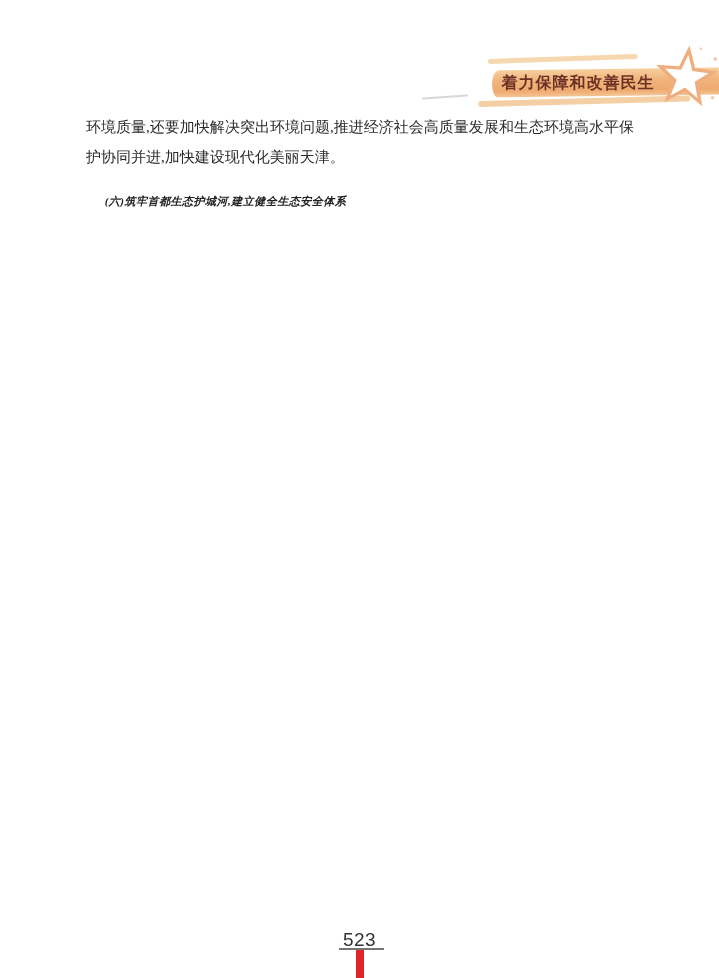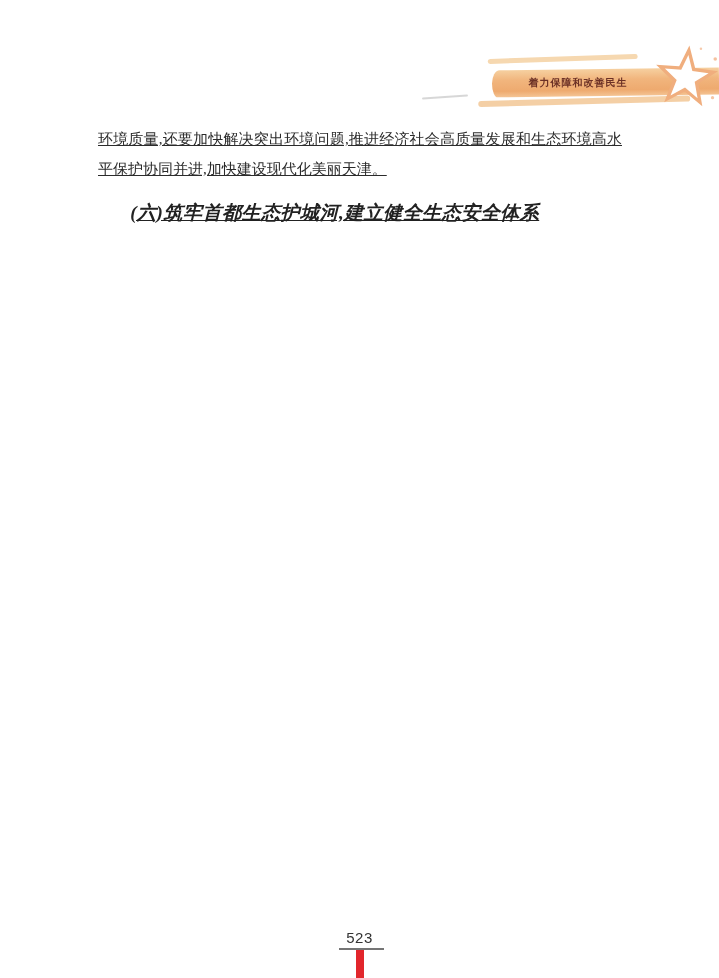--- a/index.html
+++ b/index.html
@@ -52,21 +52,21 @@
     transform: rotate(-0.8deg);
   }
   .banner-title {
     position: absolute;
     left: 492px;
     top: 70px;
     width: 172px;
     height: 26px;
     line-height: 26px;
     text-align: center;
-    font-size: 10px;
+    font-size: 16px;
     font-weight: 700;
     letter-spacing: 1px;
     color: #6c3126;
     z-index: 3;
   }
   .star-wrap {
     position: absolute;
     left: 652px;
     top: 44px;
     width: 68px;
@@ -89,30 +89,29 @@
   .content {
     position: absolute;
     left: 86px;
     top: 112px;
     width: 548px;
     font-size: 15px;
     line-height: 30px;
     text-align: justify;
   }
   .content p, .content h3 {
-    margin: 12px;
+    margin: 0;
     padding: 0;
-    text-decoration: underline;
   }
   .para-cont {
     text-indent: 0;
   }
   .section-heading {
     margin-top: 14px !important;
-    font-size: 19px;
+    font-size: 11px;
     font-weight: 600;
     font-style: italic;
     letter-spacing: 0.5px;
     line-height: 30px;
     text-indent: 1.7em;
     color: #222222;
     text-align: left;
   }
   .para-indent {
     margin-top: 10px !important;
@@ -134,21 +133,21 @@
   }
 
   
   .page-number {
     position: absolute;
     left: 0;
     right: 0;
     top: 929px;
     text-align: center;
     font-family: "Liberation Sans", "DejaVu Sans", sans-serif;
-    font-size: 15px;
+    font-size: 19px;
     color: #333333;
     letter-spacing: 0.5px;
   }
   .footer-rule {
     position: absolute;
     left: 339px;
     top: 948px;
     width: 45px;
     height: 2px;
     background: #757575;

